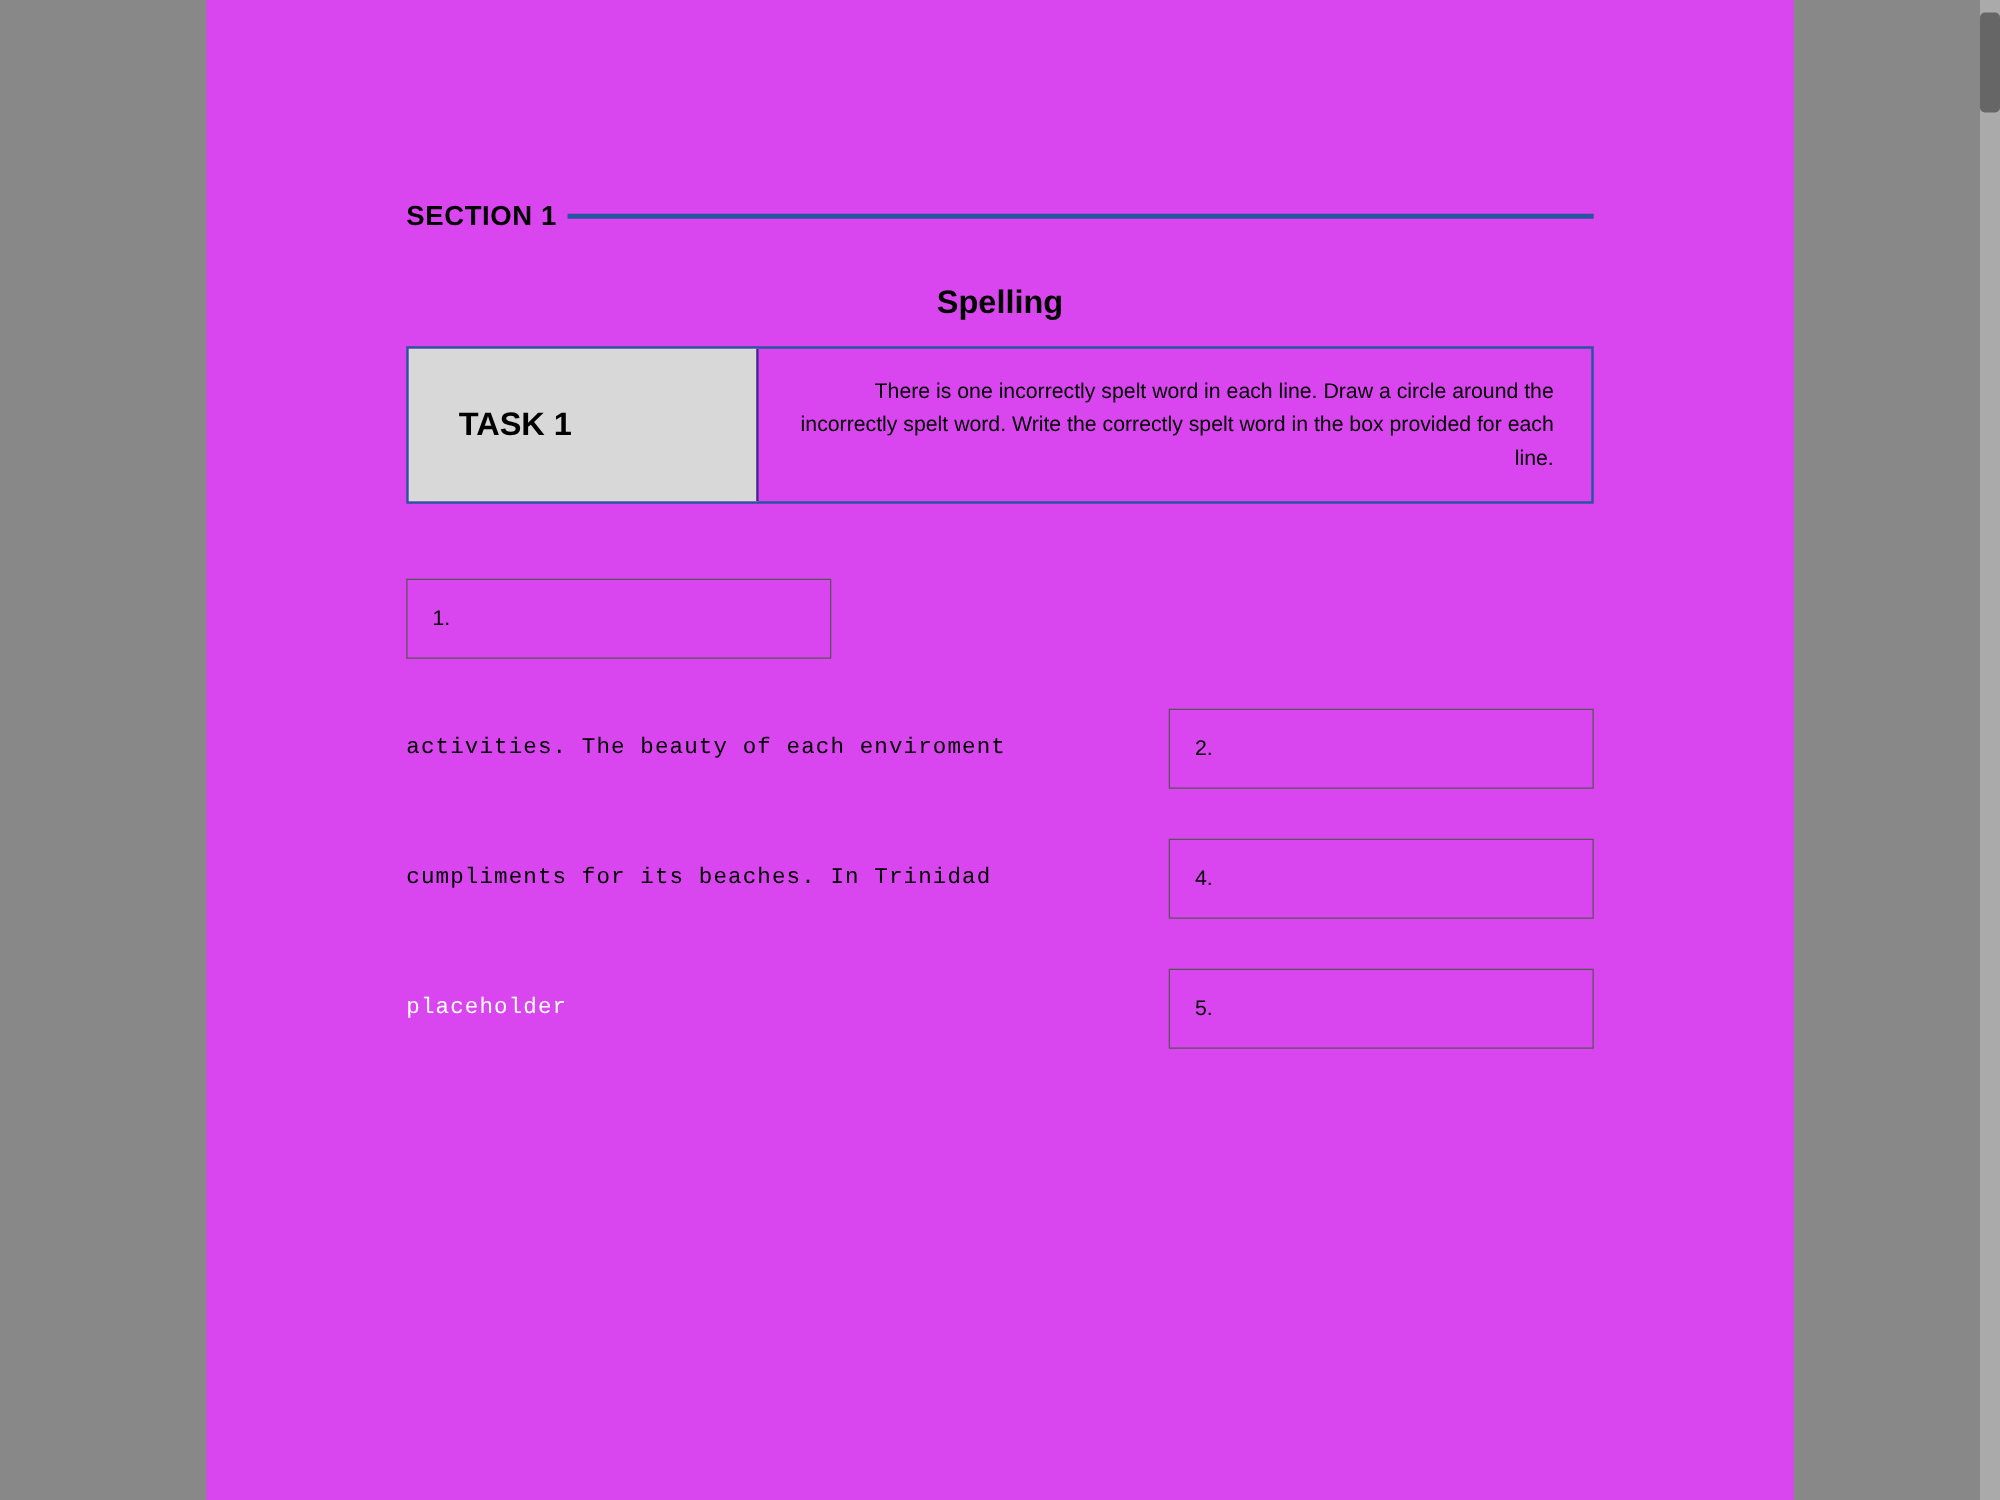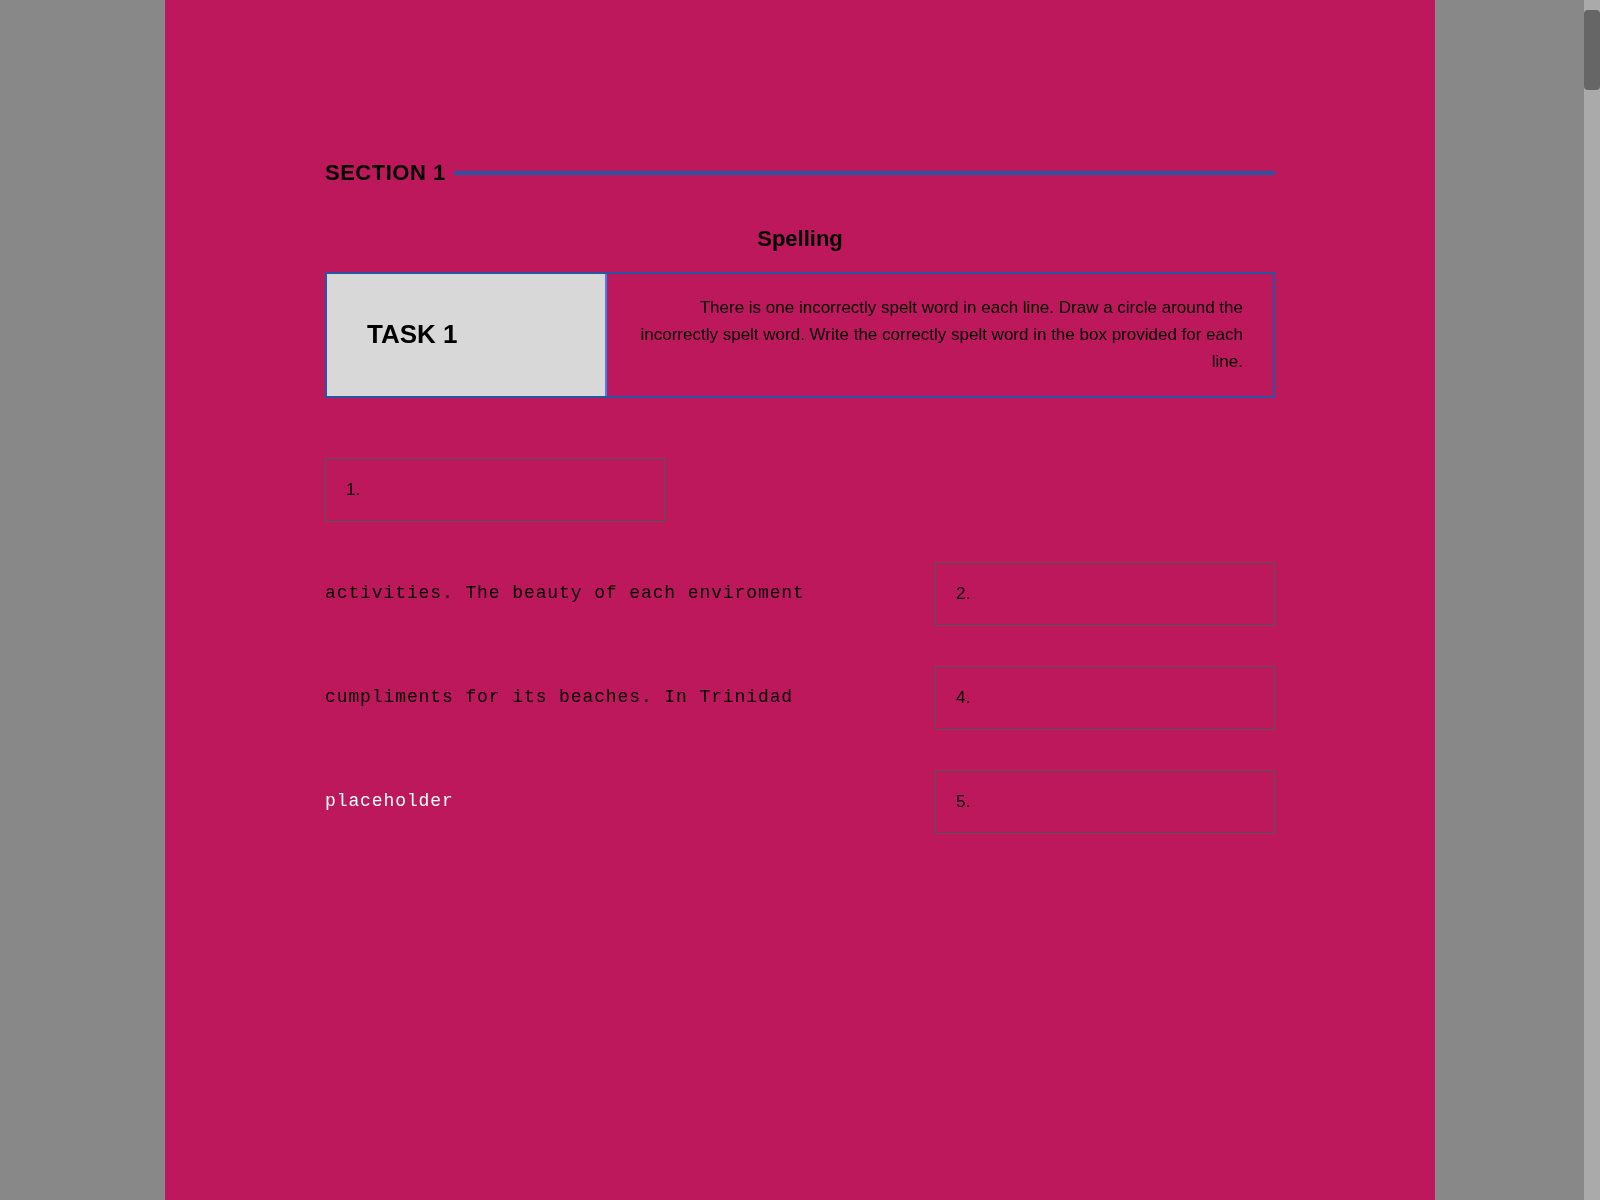--- a/index.html
+++ b/index.html
@@ -11,21 +11,21 @@
     body {
       background-color: #888;
       display: flex;
       justify-content: center;
       align-items: flex-start;
       min-height: 100vh;
       font-family: Arial, sans-serif;
     }
 
     .page {
-      background: #be185d;
+      background: #d946ef;
       width: 1270px;
       min-height: 1200px;
       margin: 0 auto;
       padding: 0;
       position: relative;
     }
 
     .page-inner {
       padding: 160px 160px 60px 160px;
     }
@@ -46,40 +46,40 @@
     }
 
     .section-line {
       flex: 1;
       height: 4px;
       background-color: #2855a0;
     }
 
     .spelling-heading {
       text-align: center;
-      font-size: 22px;
+      font-size: 26px;
       font-weight: bold;
       margin-bottom: 20px;
       color: #000;
     }
 
     .task-box {
       display: flex;
       border: 2px solid #2855a0;
       margin-bottom: 60px;
     }
 
     .task-label-cell {
       background-color: #d8d8d8;
       padding: 30px 40px;
       display: flex;
       align-items: center;
       justify-content: flex-start;
       min-width: 280px;
-      border-right: 2px solid #3b82f6;
+      border-right: 2px solid #4c1d95;
     }
 
     .task-label {
       font-size: 26px;
       font-weight: 900;
       color: #000;
     }
 
     .task-instruction-cell {
       padding: 20px 30px;

